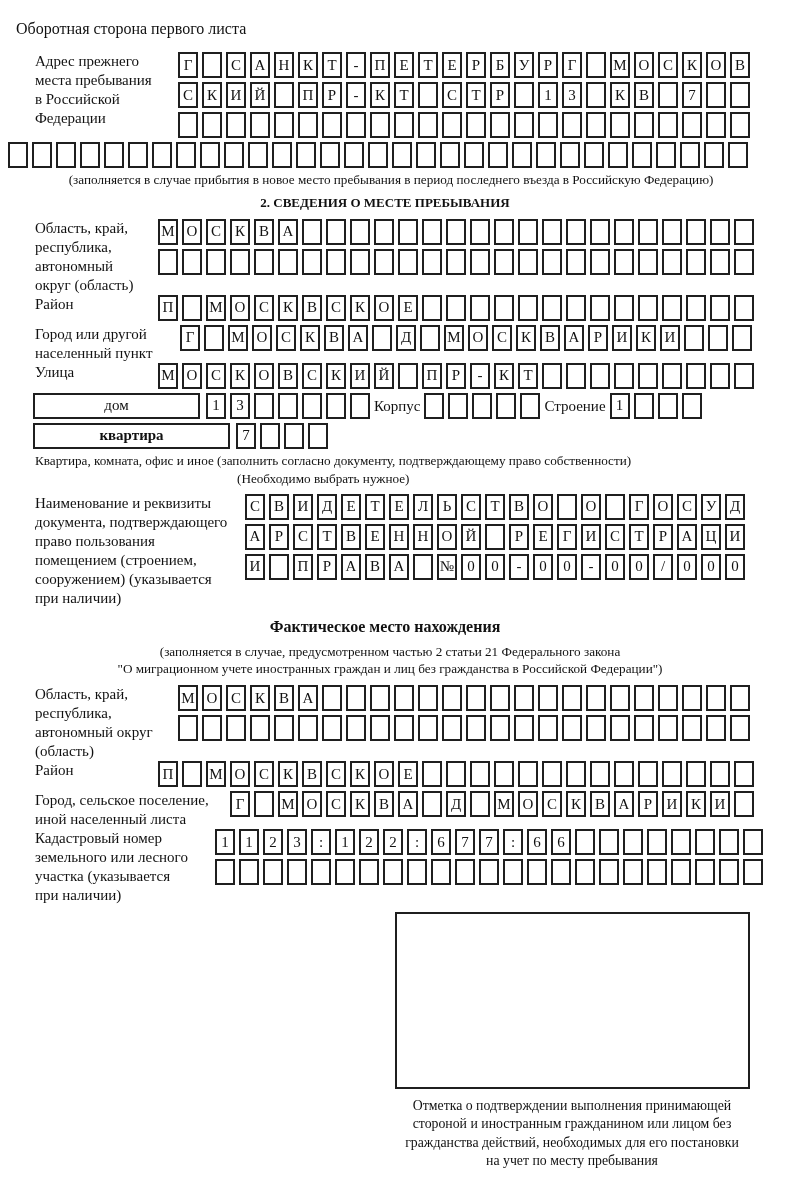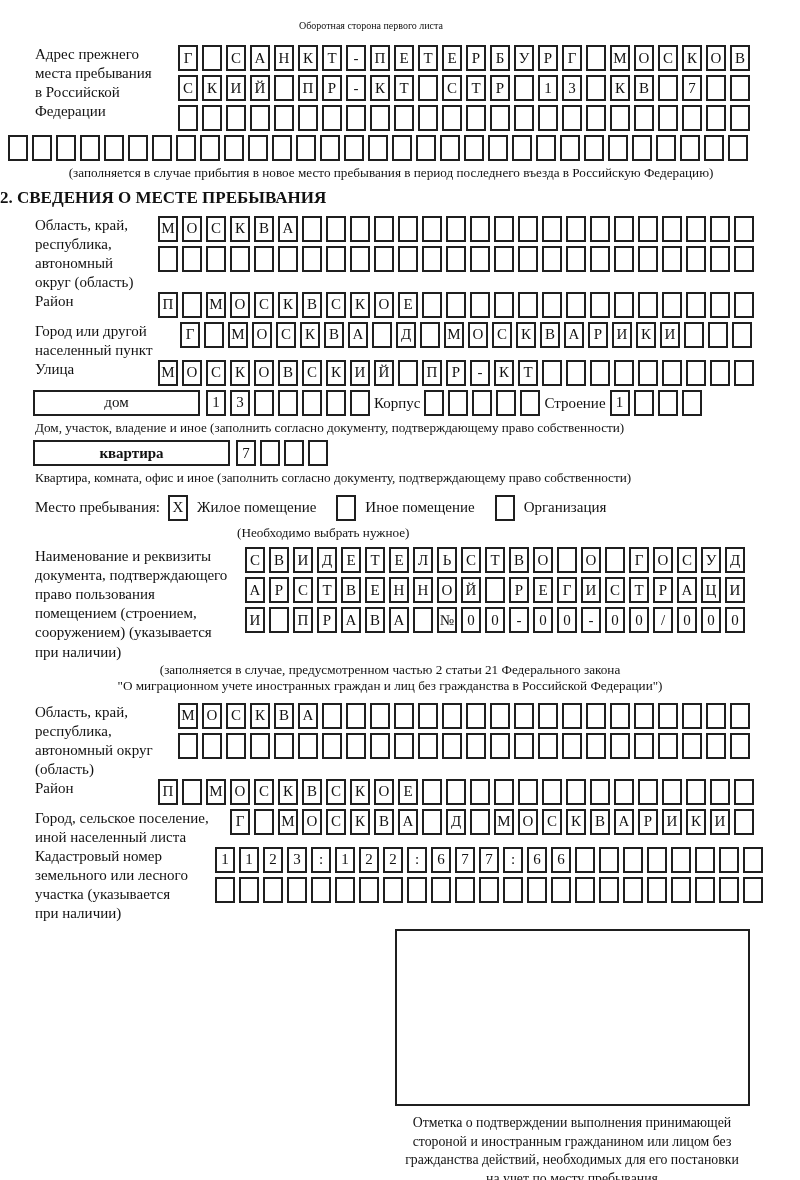--- a/index.html
+++ b/index.html
@@ -1,40 +1,40 @@
 <!DOCTYPE html>
 <html><head>
 <meta charset="utf-8">
 <style>
   html,body{margin:0;padding:0;background:#fff;}
   body{width:800px;height:1180px;font-family:"Liberation Serif","DejaVu Serif",serif;color:#111;}
   .page{position:relative;width:800px;height:1180px;overflow:hidden;background:#fff;}
 
-  .header-note{ text-align:center; padding:20px 58px 0 0; font-size:10px; }
+  .header-note{ text-align:left; padding:20px 58px 0 16px; font-size:16px; }
 
   .frow{ display:flex; align-items:flex-start; margin-left:35px; }
   .flabel{ font-size:15px; line-height:1.27; white-space:pre-line; flex:none; }
   .w123{width:123px;} .w143{width:143px;} .w145{width:145px;} .w180{width:180px;} .w195{width:195px;} .w210{width:210px;}
 
   .cells{ display:flex; gap:4px; margin-bottom:4px; }
   .cell{ box-sizing:border-box; flex:none; width:20px; height:26px; border:2px solid #1f1f1f;
          display:inline-flex; align-items:center; justify-content:center;
          font-size:15px; line-height:1; background:#fff; }
   .fullrow{ margin-left:8px; }
 
   .wbox{ box-sizing:border-box; height:26px; border:2px solid #1f1f1f; display:flex; flex:none;
          align-items:center; justify-content:center; font-size:15px; background:#fff; }
 
   .inline-label{ font-size:15px; line-height:26px; padding:0 4px; white-space:nowrap; }
 
   .note{ font-size:13.2px; line-height:1.25; }
   .center{ text-align:center; }
   .pre{ white-space:pre-line; }
 
-  .sect-title{ font-weight:bold; font-size:17px; margin:6px 30px 8px 0; }
+  .sect-title{ font-weight:bold; font-size:13px; text-align:center; margin:6px 30px 8px 0; }
 
   .house-row{ margin-left:33px; }
   .house-row .wbox{ margin-right:6px; }
 
   .type-row{ display:flex; align-items:center; margin:8px 0 4px 35px; }
   .tlabel{ font-size:15px; margin-right:8px; }
   .opt{ font-size:15px; margin:0 20px 0 9px; }
   .choose-note{ margin:2px 0 6px 237px; }
 
   .fact-title{ font-weight:bold; font-size:16px; text-align:center; margin:10px 30px 8px 0; }
@@ -349,42 +349,32 @@
         <span class="cell"></span>
       </div>
     <div class="inline-label">Строение</div>
     <div class="cells">
         <span class="cell">1</span>
         <span class="cell"></span>
         <span class="cell"></span>
         <span class="cell"></span>
       </div>
   </div>
-  <div class="note" style="margin:0 0 4px 35px;">Дом, участок, владение и иное (заполнить согласно документу, подтверждающему право собственности)</div>
 
   <div class="frow house-row">
     <div class="wbox" style="width:197px;margin-right:6px;font-weight:bold;">квартира</div>
     <div class="cells">
         <span class="cell">7</span>
         <span class="cell"></span>
         <span class="cell"></span>
         <span class="cell"></span>
       </div>
   </div>
   <div class="note" style="margin:0 0 2px 35px;">Квартира, комната, офис и иное (заполнить согласно документу, подтверждающему право собственности)</div>
 
-  <div class="type-row">
-    <span class="tlabel">Место пребывания:</span>
-    <span class="cell">X</span>
-    <span class="opt">Жилое помещение</span>
-    <span class="cell"></span>
-    <span class="opt">Иное помещение</span>
-    <span class="cell"></span>
-    <span class="opt">Организация</span>
-  </div>
   <div class="note choose-note">(Необходимо выбрать нужное)</div>
 
   <div class="frow">
     <div class="flabel w210">Наименование и реквизиты
 документа, подтверждающего
 право пользования
 помещением (строением,
 сооружением) (указывается
 при наличии)</div>
     <div>
@@ -453,20 +443,21 @@
           <span class="cell">0</span>
           <span class="cell">0</span>
           <span class="cell">/</span>
           <span class="cell">0</span>
           <span class="cell">0</span>
           <span class="cell">0</span>
         </div>
     </div>
   </div>
 
+  <div class="fact-title">Фактическое место нахождения</div>
   <div class="note center pre fact-note">(заполняется в случае, предусмотренном частью 2 статьи 21 Федерального закона
 "О миграционном учете иностранных граждан и лиц без гражданства в Российской Федерации")</div>
 
   <div class="frow">
     <div class="flabel w143">Область, край,
 республика,
 автономный округ
 (область)</div>
     <div>
       <div class="cells">

